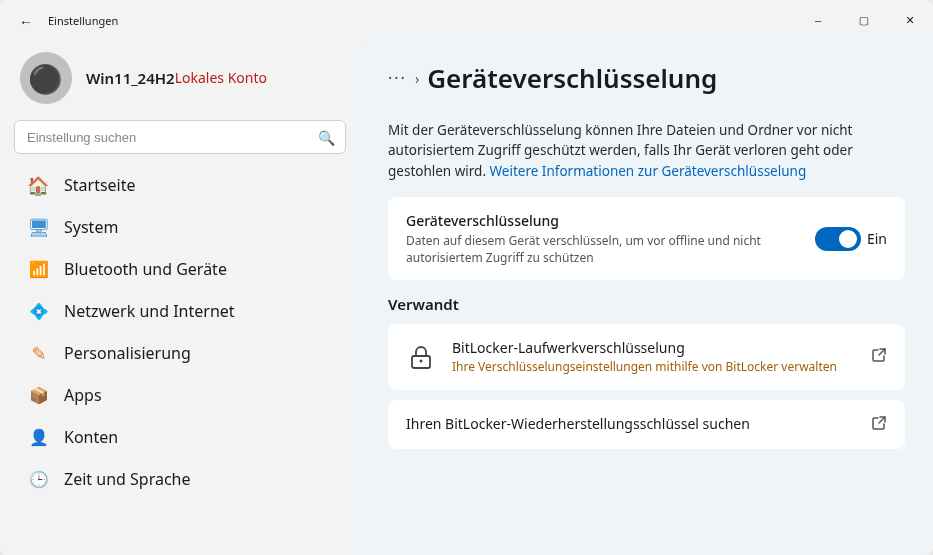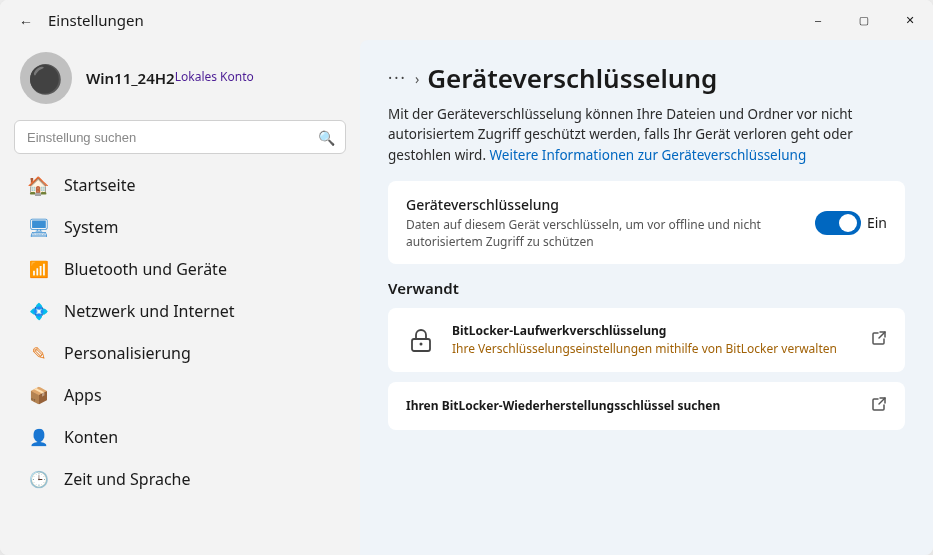--- a/index.html
+++ b/index.html
@@ -37,21 +37,21 @@
       border: none;
       background: transparent;
       cursor: pointer;
       display: flex;
       align-items: center;
       justify-content: center;
       color: #1a1a1a;
       font-size: 14px;
     }
     .titlebar-title {
-      font-size: 15px;
+      font-size: 11px;
       color: #1a1a1a;
       margin-left: 8px;
       font-weight: 400;
     }
     .titlebar-controls {
       position: absolute;
       right: 0;
       top: 0;
       height: 40px;
       display: flex;
@@ -108,22 +108,22 @@
     }
     .user-info {
       display: flex;
     }
     .user-name {
       font-size: 15px;
       font-weight: 600;
       color: #1a1a1a;
     }
     .user-type {
-      font-size: 12px;
-      color: #4c1d95;
+      font-size: 14px;
+      color: #b91c1c;
     }
     .search-box {
       margin: 0 14px 10px 14px;
       position: relative;
     }
     .search-input {
       width: 100%;
       height: 34px;
       border-radius: 6px;
       border: 1px solid #d0d0d0;
@@ -198,21 +198,21 @@
       font-size: 26px;
       font-weight: 600;
       color: #1a1a1a;
     }
 
     
     .description {
       font-size: 13.5px;
       color: #2a2a2a;
       line-height: 1.5;
-      margin: 8px 0 16px 0;
+      margin: 24px 0 16px 0;
       max-width: 520px;
     }
     .description a {
       color: #0067c0;
       text-decoration: none;
     }
 
     
     .card {
       background: white;
@@ -300,22 +300,22 @@
       display: flex;
       align-items: center;
       justify-content: center;
       font-size: 20px;
       color: #444;
     }
     .related-info {
       flex: 1;
     }
     .related-title {
-      font-size: 12px;
-      font-weight: 700;
+      font-size: 14px;
+      font-weight: 400;
       color: #1a1a1a;
       margin-bottom: 2px;
     }
     .related-desc {
       font-size: 12px;
       color: #a16207;
       line-height: 1.4;
     }
     .related-arrow {
       font-size: 13px;

